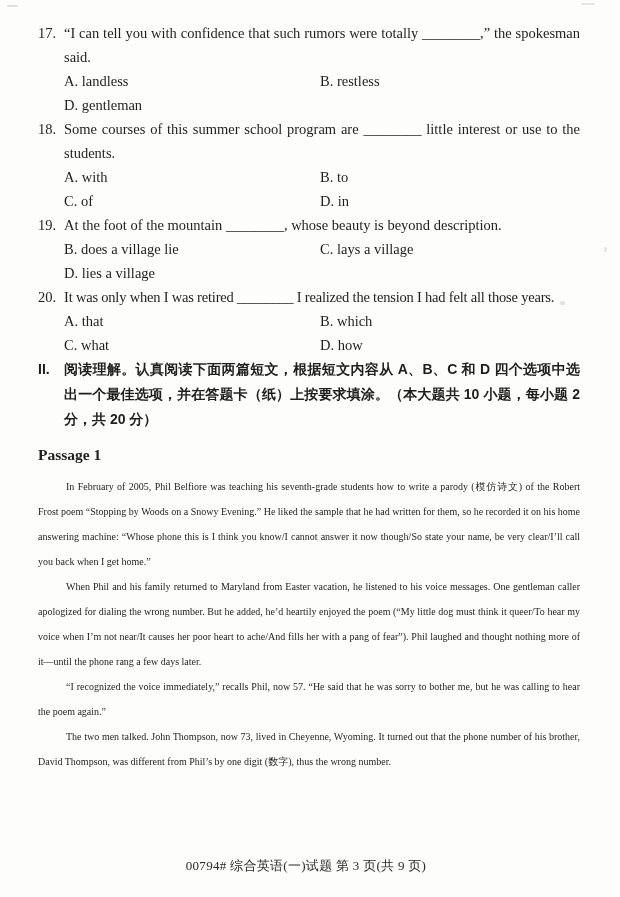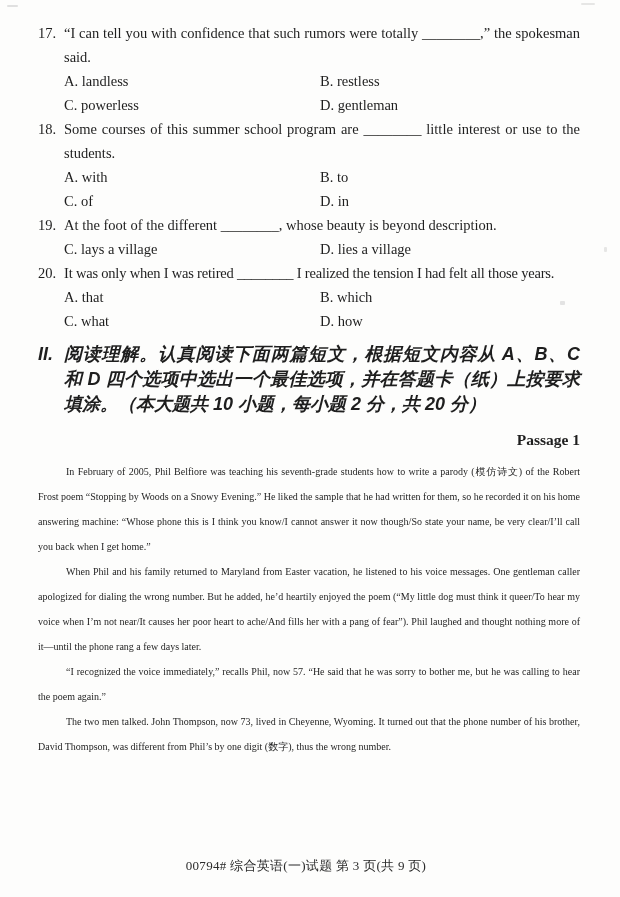--- a/index.html
+++ b/index.html
@@ -18,31 +18,31 @@
   }
   
   .q { display: flex; font-size: 14.5px; line-height: 24px; }
   .q-num { width: 26px; flex: none; }
   .q-body { flex: 1; min-width: 0; }
   .q-stem { text-align: justify; }
   .q-stem.nowrap { white-space: nowrap; letter-spacing: -0.2px; }
   .options { display: grid; grid-template-columns: 256px 1fr; }
   .option { white-space: nowrap; }
   
-  .sec2 { display: flex; margin-top: 9px; font-size: 18px; line-height: 25px; font-style: italic; }
+  .sec2 { display: flex; margin-top: 0; font-size: 14px; line-height: 25px; }
   .sec2 .q-num { width: 26px; flex: none; font-weight: 700; }
   .cn {
     font-family: "Liberation Sans", "DejaVu Sans", sans-serif;
     font-weight: 700;
   }
   .sec2-text { flex: 1; text-align: justify; }
   
   .passage-heading {
     margin: 12px 0 8px 0;
-    text-align: right;
+    text-align: left;
     font-size: 15.5px;
     font-weight: 700;
     line-height: 22px;
   }
   .para {
     margin: 0;
     font-size: 10px;
     line-height: 25px;
     text-align: justify;
     text-indent: 28px;
@@ -76,21 +76,20 @@
 
   <main class="content">
 
     <section class="q">
       <div class="q-num">17.</div>
       <div class="q-body">
         <div class="q-stem">“I can tell you with confidence that such rumors were totally ________,” the spokesman said.</div>
         <div class="options">
           <div class="option">A. landless</div>
           <div class="option">B. restless</div>
-          <div class="option">C. powerless</div>
           <div class="option">D. gentleman</div>
         </div>
       </div>
     </section>
 
     <section class="q">
       <div class="q-num">18.</div>
       <div class="q-body">
         <div class="q-stem">Some courses of this summer school program are ________ little interest or use to the students.</div>
         <div class="options">
@@ -98,22 +97,23 @@
           <div class="option">B. to</div>
           <div class="option">C. of</div>
           <div class="option">D. in</div>
         </div>
       </div>
     </section>
 
     <section class="q">
       <div class="q-num">19.</div>
       <div class="q-body">
-        <div class="q-stem">At the foot of the different ________, whose beauty is beyond description.</div>
+        <div class="q-stem">At the foot of the mountain ________, whose beauty is beyond description.</div>
         <div class="options">
+          <div class="option">B. does a village lie</div>
           <div class="option">C. lays a village</div>
           <div class="option">D. lies a village</div>
         </div>
       </div>
     </section>
 
     <section class="q">
       <div class="q-num">20.</div>
       <div class="q-body">
         <div class="q-stem nowrap">It was only when I was retired ________ I realized the tension I had felt all those years.</div>

